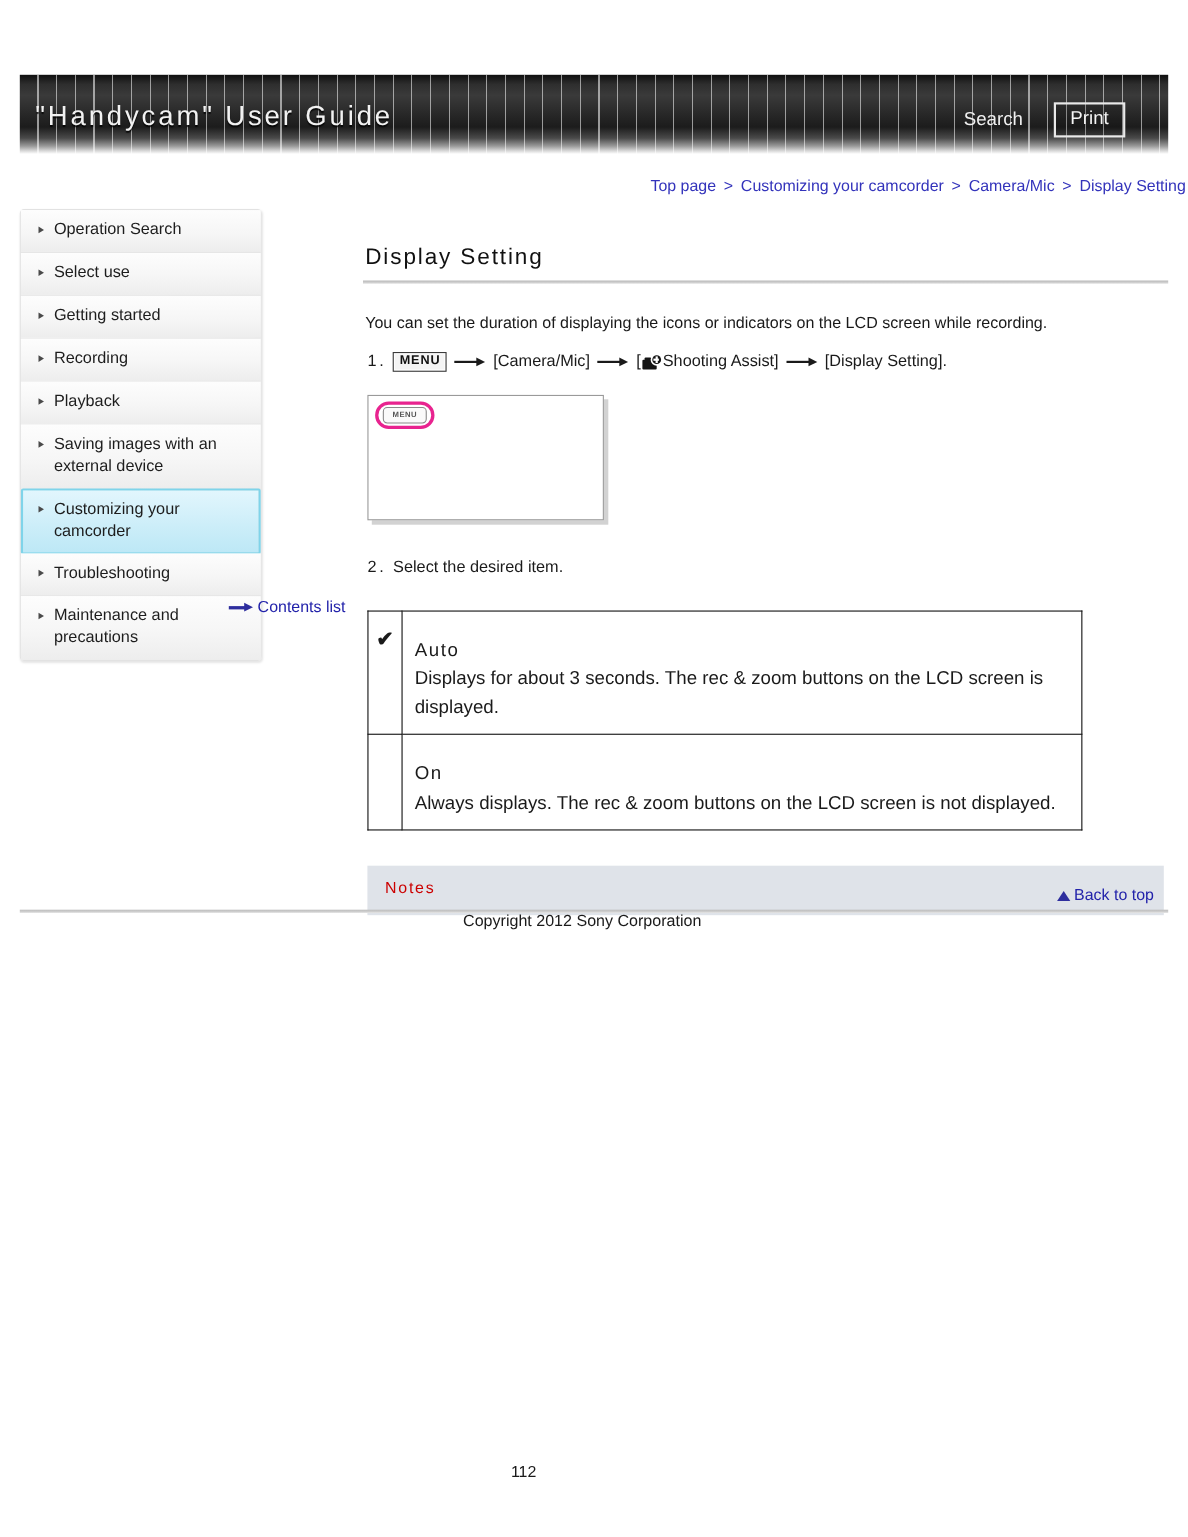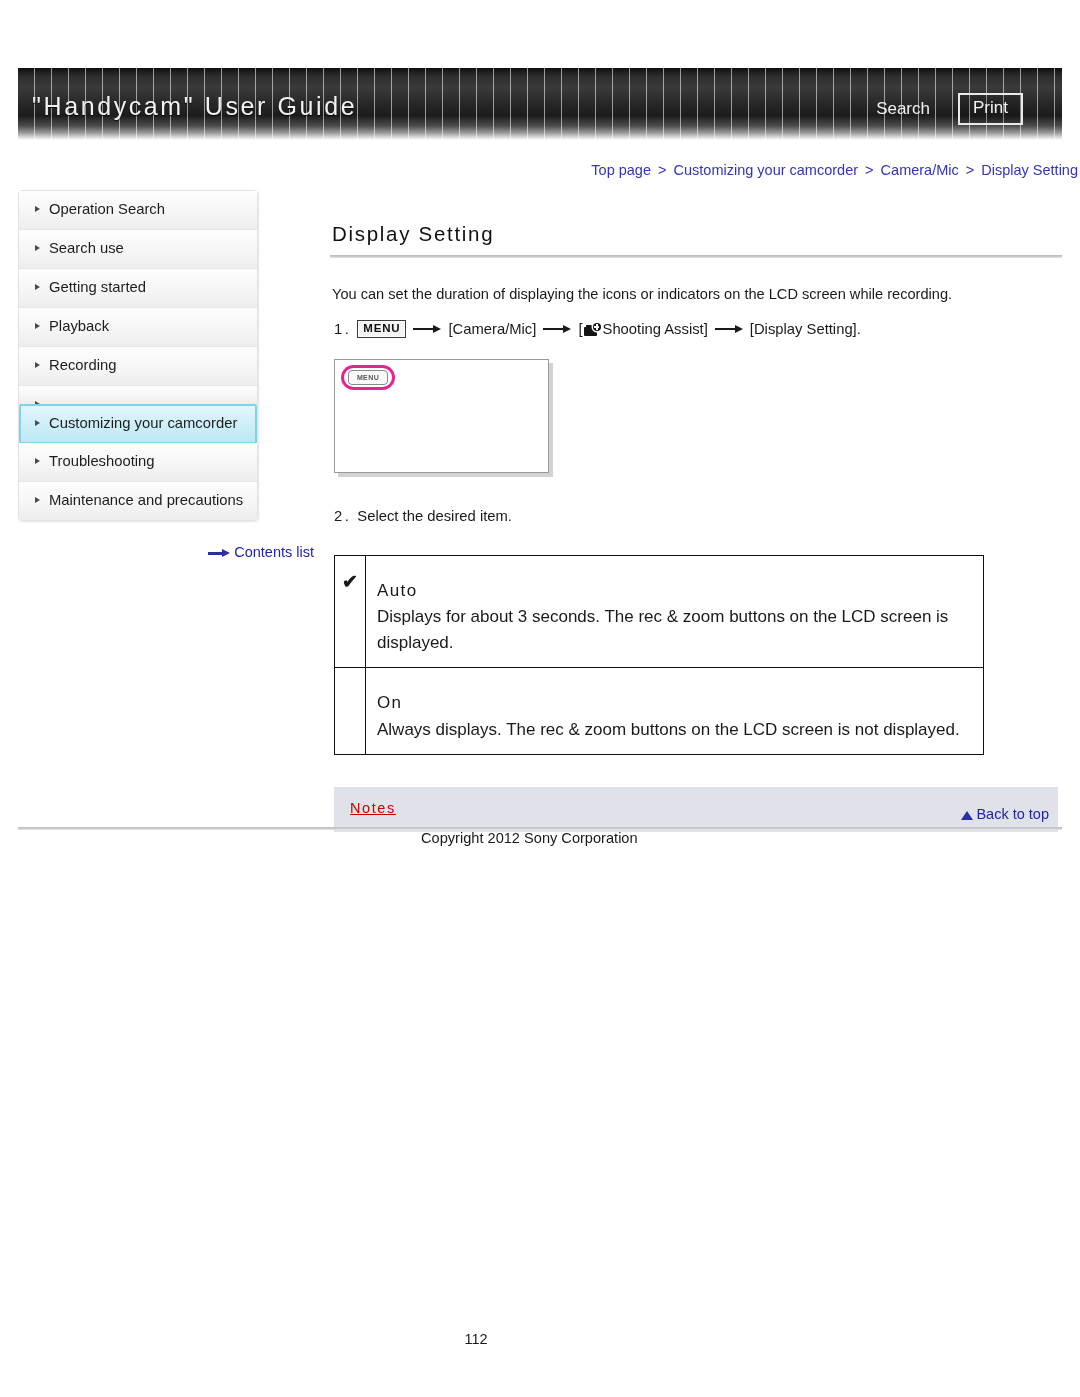--- a/index.html
+++ b/index.html
@@ -88,21 +88,21 @@
     white-space: nowrap;
   }
   #breadcrumb .crumb { color: #3333bb; }
   #breadcrumb .sep { color: #3333bb; padding: 0 3px; }
 
   
   #sidebar {
     position: absolute;
     left: 18px;
     top: 190px;
-    width: 240px;
+    width: 220px;
     background: linear-gradient(to right, #ffffff 0%, #f7f7f7 60%, #eeeeee 100%);
     border: 1px solid #e2e2e2;
     border-radius: 4px;
     box-shadow: 1px 1px 2px rgba(0,0,0,0.10);
     box-sizing: border-box;
   }
   .sidebar-item {
     position: relative;
     padding: 9px 10px 9px 30px;
     font-size: 14.8px;
@@ -340,21 +340,20 @@
     width: 724px;
     background: #dfe3e9;
     padding: 13px 16px 16px 16px;
     box-sizing: border-box;
   }
   #notes-title {
     color: #cc0000;
     font-size: 14.5px;
     letter-spacing: 1.6px;
     margin-bottom: 0;
-    text-decoration: underline;
   }
   .note-item {
     position: relative;
     padding-left: 18px;
     font-size: 14.4px;
     color: #1a1a1a;
     line-height: 1.5;
   }
   .note-item::before {
     content: "";
@@ -429,36 +428,37 @@
   <span class="crumb">Display Setting</span>
 </div>
 
 <div id="sidebar">
   <div class="sidebar-item">
     <span class="tri"></span>
     <span>Operation Search</span>
   </div>
   <div class="sidebar-item">
     <span class="tri"></span>
-    <span>Search use</span>
+    <span>Select use</span>
   </div>
   <div class="sidebar-item">
     <span class="tri"></span>
     <span>Getting started</span>
   </div>
   <div class="sidebar-item">
     <span class="tri"></span>
+    <span>Recording</span>
+  </div>
+  <div class="sidebar-item">
+    <span class="tri"></span>
     <span>Playback</span>
   </div>
   <div class="sidebar-item">
     <span class="tri"></span>
-    <span>Recording</span>
-  </div>
-  <div class="sidebar-item">
-    <span class="tri"></span>
+    <span>Saving images with an external device</span>
   </div>
   <div class="sidebar-item active">
     <span class="tri"></span>
     <span>Customizing your camcorder</span>
   </div>
   <div class="sidebar-item">
     <span class="tri"></span>
     <span>Troubleshooting</span>
   </div>
   <div class="sidebar-item">

